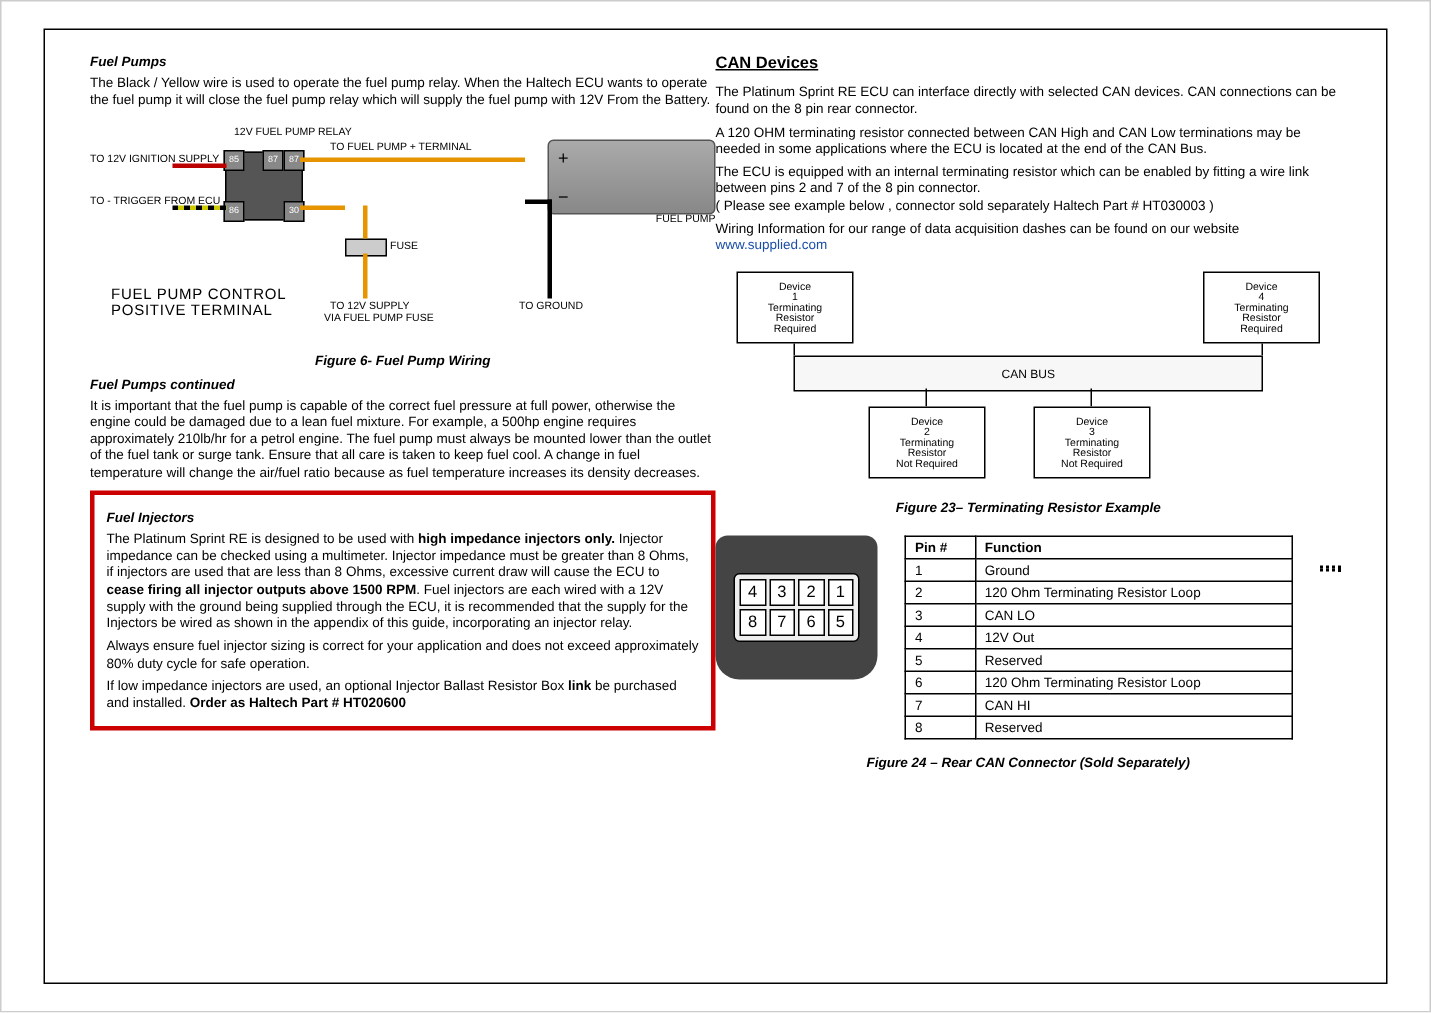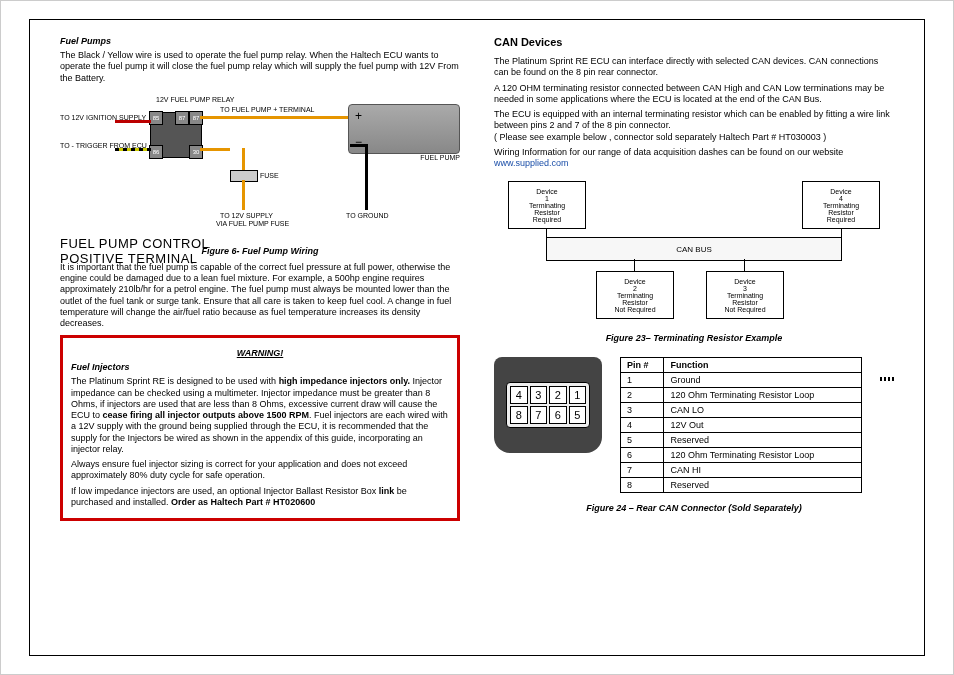--- a/index.html
+++ b/index.html
@@ -17,28 +17,27 @@
     padding: 18px 28px;
     border: 1px solid #ccc;
   }
   .inner-border {
     border: 1px solid #000;
     width: 100%;
     height: 100%;
     box-sizing: border-box;
     padding: 12px 30px;
     display: flex;
-    gap: 34px;
   }
   .col {
     flex: 1;
     min-width: 0;
   }
   h3 { font-size: 9px; font-style: italic; margin: 4px 0 4px; }
-  h2 { font-size: 11px; margin: 4px 0 8px; }
+  h2 { font-size: 11px; margin: 4px 0 8px; text-decoration: underline; }
   p { margin: 4px 0; line-height: 1.25; }
   .fig-caption { text-align: center; font-style: italic; font-weight: bold; font-size: 9px; margin: 6px 0; }
   .warning-title { text-align: center; font-weight: bold; font-style: italic; text-decoration: underline; margin: 4px 0; }
   .warning-box {
     border: 3px solid #c00;
     padding: 6px 8px;
     margin-top: 6px;
   }
   a.link { color: #1a4ea8; text-decoration: none; }
   
@@ -151,21 +150,21 @@
     position: absolute;
     right: 0; top: 14px;
     width: 110px; height: 48px;
     background: linear-gradient(#aaa,#888);
     border: 1px solid #555;
     border-radius: 4px;
   }
   .wire { position: absolute; height: 3px; }
   .wire.v { width: 3px; height: auto; }
   .fuse-box { position: absolute; width: 26px; height: 10px; background: #ccc; border: 1px solid #000; }
-  .fp-title { position: absolute; left: 0; top: 112px; font-size: 13px; font-family: Arial; letter-spacing: 0.5px; margin-top: 34px; }
+  .fp-title { position: absolute; left: 14px; top: 112px; font-size: 10px; font-family: Arial; letter-spacing: 0.5px; }
 </style>
 </head>
 <body>
 
 <div class="page">
  <div class="inner-border">
 
   <div class="col">
     <h3>Fuel Pumps</h3>
     <p>The Black / Yellow wire is used to operate the fuel pump relay. When the Haltech ECU wants to operate the fuel pump it will close the fuel pump relay which will supply the fuel pump with 12V From the Battery.</p>
@@ -206,24 +205,24 @@
       <div class="wire v" style="left:305px;top:54px;height:66px;background:#000;"></div>
       <span class="fp-label" style="left:286px;top:122px;">TO GROUND</span>
 
       <div class="fp-title">
         <div>FUEL PUMP CONTROL</div>
         <div>POSITIVE TERMINAL</div>
       </div>
     </div>
 
     <div class="fig-caption">Figure 6- Fuel Pump Wiring</div>
+    <h3>Fuel Pumps continued</h3>
     <p>It is important that the fuel pump is capable of the correct fuel pressure at full power, otherwise the engine could be damaged due to a lean fuel mixture. For example, a 500hp engine requires approximately 210lb/hr for a petrol engine. The fuel pump must always be mounted lower than the outlet of the fuel tank or surge tank. Ensure that all care is taken to keep fuel cool. A change in fuel temperature will change the air/fuel ratio because as fuel temperature increases its density decreases.</p>
 
     <div class="warning-box">
-      <div class="warning-title">WARNING!</div>
       <h3>Fuel Injectors</h3>
       <p>
         <span>The Platinum Sprint RE is designed to be used with </span><b>high impedance injectors only.</b><span> Injector impedance can be checked using a multimeter. Injector impedance must be greater than 8 Ohms, if injectors are used that are less than 8 Ohms, excessive current draw will cause the ECU to </span><b>cease firing all injector outputs above 1500 RPM</b><span>. Fuel injectors are each wired with a 12V supply with the ground being supplied through the ECU, it is recommended that the supply for the Injectors be wired as shown in the appendix of this guide, incorporating an injector relay.</span>
       </p>
       <p>Always ensure fuel injector sizing is correct for your application and does not exceed approximately 80% duty cycle for safe operation.</p>
       <p>
         <span>If low impedance injectors are used, an optional Injector Ballast Resistor Box </span><b>link</b><span> be purchased and installed.  </span><b>Order as Haltech Part # HT020600</b>
       </p>
     </div>
   </div>

